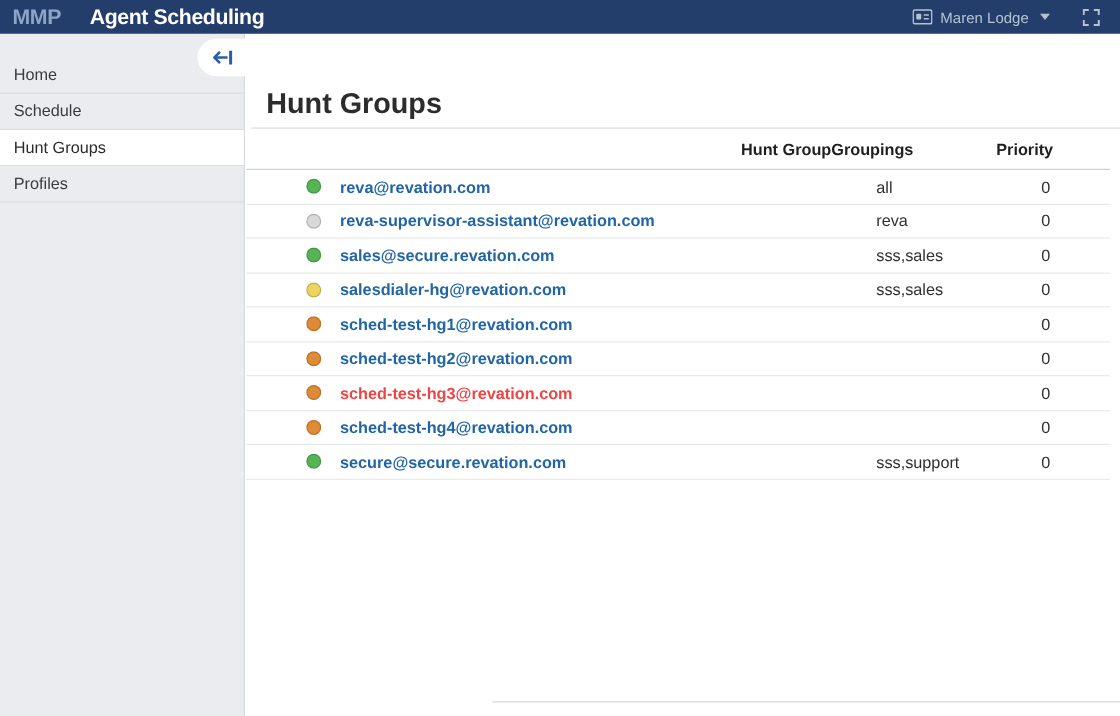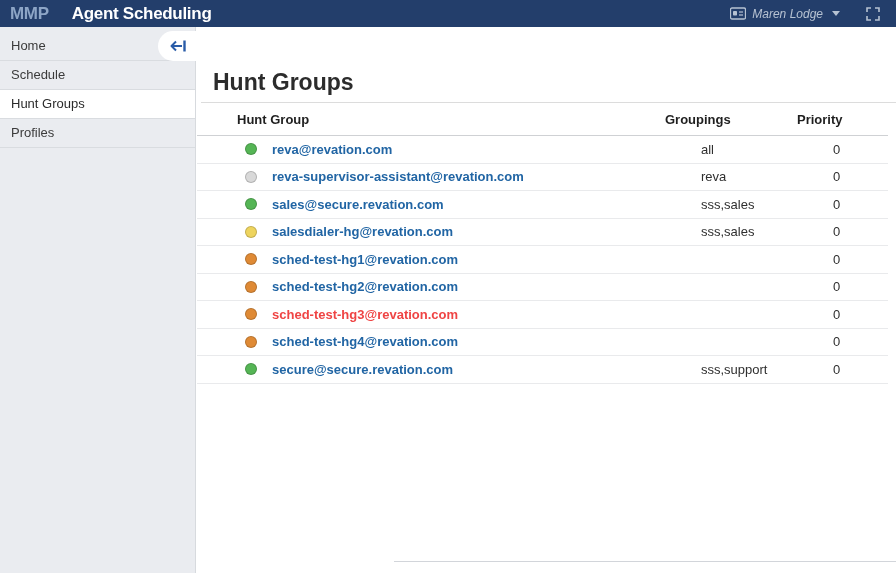--- a/index.html
+++ b/index.html
@@ -7,31 +7,31 @@
               font-family:"Liberation Sans", sans-serif; }
   .app { position:relative; width:896px; height:573px; }
 
   
   .topbar { position:absolute; top:0; left:0; width:100%; height:27px;
             background:#233e6b; display:flex; align-items:center; z-index:30; }
   .logo { margin-left:10px; font-size:17px; font-weight:800; letter-spacing:-0.3px;
           display:flex; align-items:baseline; gap:23px; white-space:nowrap; }
   .logo-prefix { color:#8da5c6; }
   .logo-text { color:#ffffff; }
-  .topbar-right { margin-left:auto; display:flex; margin-right:16px;font-style:italic; }
+  .topbar-right { margin-left:auto; display:flex; margin-right:16px; }
   .userchip { display:flex; align-items:center; gap:6px; color:#b6c2d2;
               font-size:12px; cursor:pointer; }
   .caret { width:0; height:0; border-left:4px solid transparent;
            border-right:4px solid transparent; border-top:5px solid #b6c2d2;
            margin-left:3px; }
   .fs-btn { margin-left:26px; cursor:pointer; display:flex; align-items:center; }
 
   
   .sidebar { position:absolute; top:27px; left:0; width:196px; bottom:0;
-             background:#eaecf0; border-right:1px solid #d7dade; padding-top:5px; z-index:10; }
+             background:#eaecf0; border-right:1px solid #d7dade; padding-top:19px; z-index:10; }
   .side-item { height:29px; line-height:28px; padding-left:11px; font-size:13px;
                color:#3b3b3b; border-bottom:1px solid #d9dce0; cursor:pointer; }
   .side-item.active { background:#ffffff; color:#2b2b2b; }
 
   
   .collapse-btn { position:absolute; top:31px; left:158px; width:40px; height:30px;
                   background:#ffffff; border-radius:15px 0 0 15px; z-index:20;
                   display:flex; align-items:center; justify-content:center; cursor:pointer; }
 
   
@@ -39,21 +39,21 @@
   .main-header { padding:42px 0 6px 12px; border-bottom:1px solid #dcdcdc; margin-left:4px; }
   .page-title { font-size:23px; font-weight:600; color:#2c2c2c; }
 
   .table { margin-right:8px; }
   .t-head { display:flex; align-items:center; height:33px; font-size:13px;
             font-weight:bold; color:#1f1f1f; border-bottom:1px solid #cfd1d4; }
   .col-dot { flex:0 0 39px; padding-left:12px; display:flex; align-items:center; }
   .col-hg  { flex:0 0 429px; }
   .col-grp { flex:0 0 132px; }
   .col-pri { flex:1 1 auto; }
-  .t-head .head-hg { flex:0 0 468px; text-align:left; padding-left:40px; }
+  .t-head .head-hg { flex:0 0 468px; text-align:right; padding-left:40px; }
 
   .t-row { display:flex; align-items:center; height:27.5px; font-size:13px;
            color:#2f2f2f; border-bottom:1px solid #e9eaec;padding-left:36px; }
   .dot { width:12px; height:12px; border-radius:50%;
          border:1px solid rgba(0,0,0,0.18); }
   .hg-link { color:#2165a4; font-weight:bold; text-decoration:none; cursor:pointer; }
 
   .bottom-rule { position:absolute; left:197px; right:0; bottom:11px;
                  border-top:1px solid #d2d5da; }
 </style>

